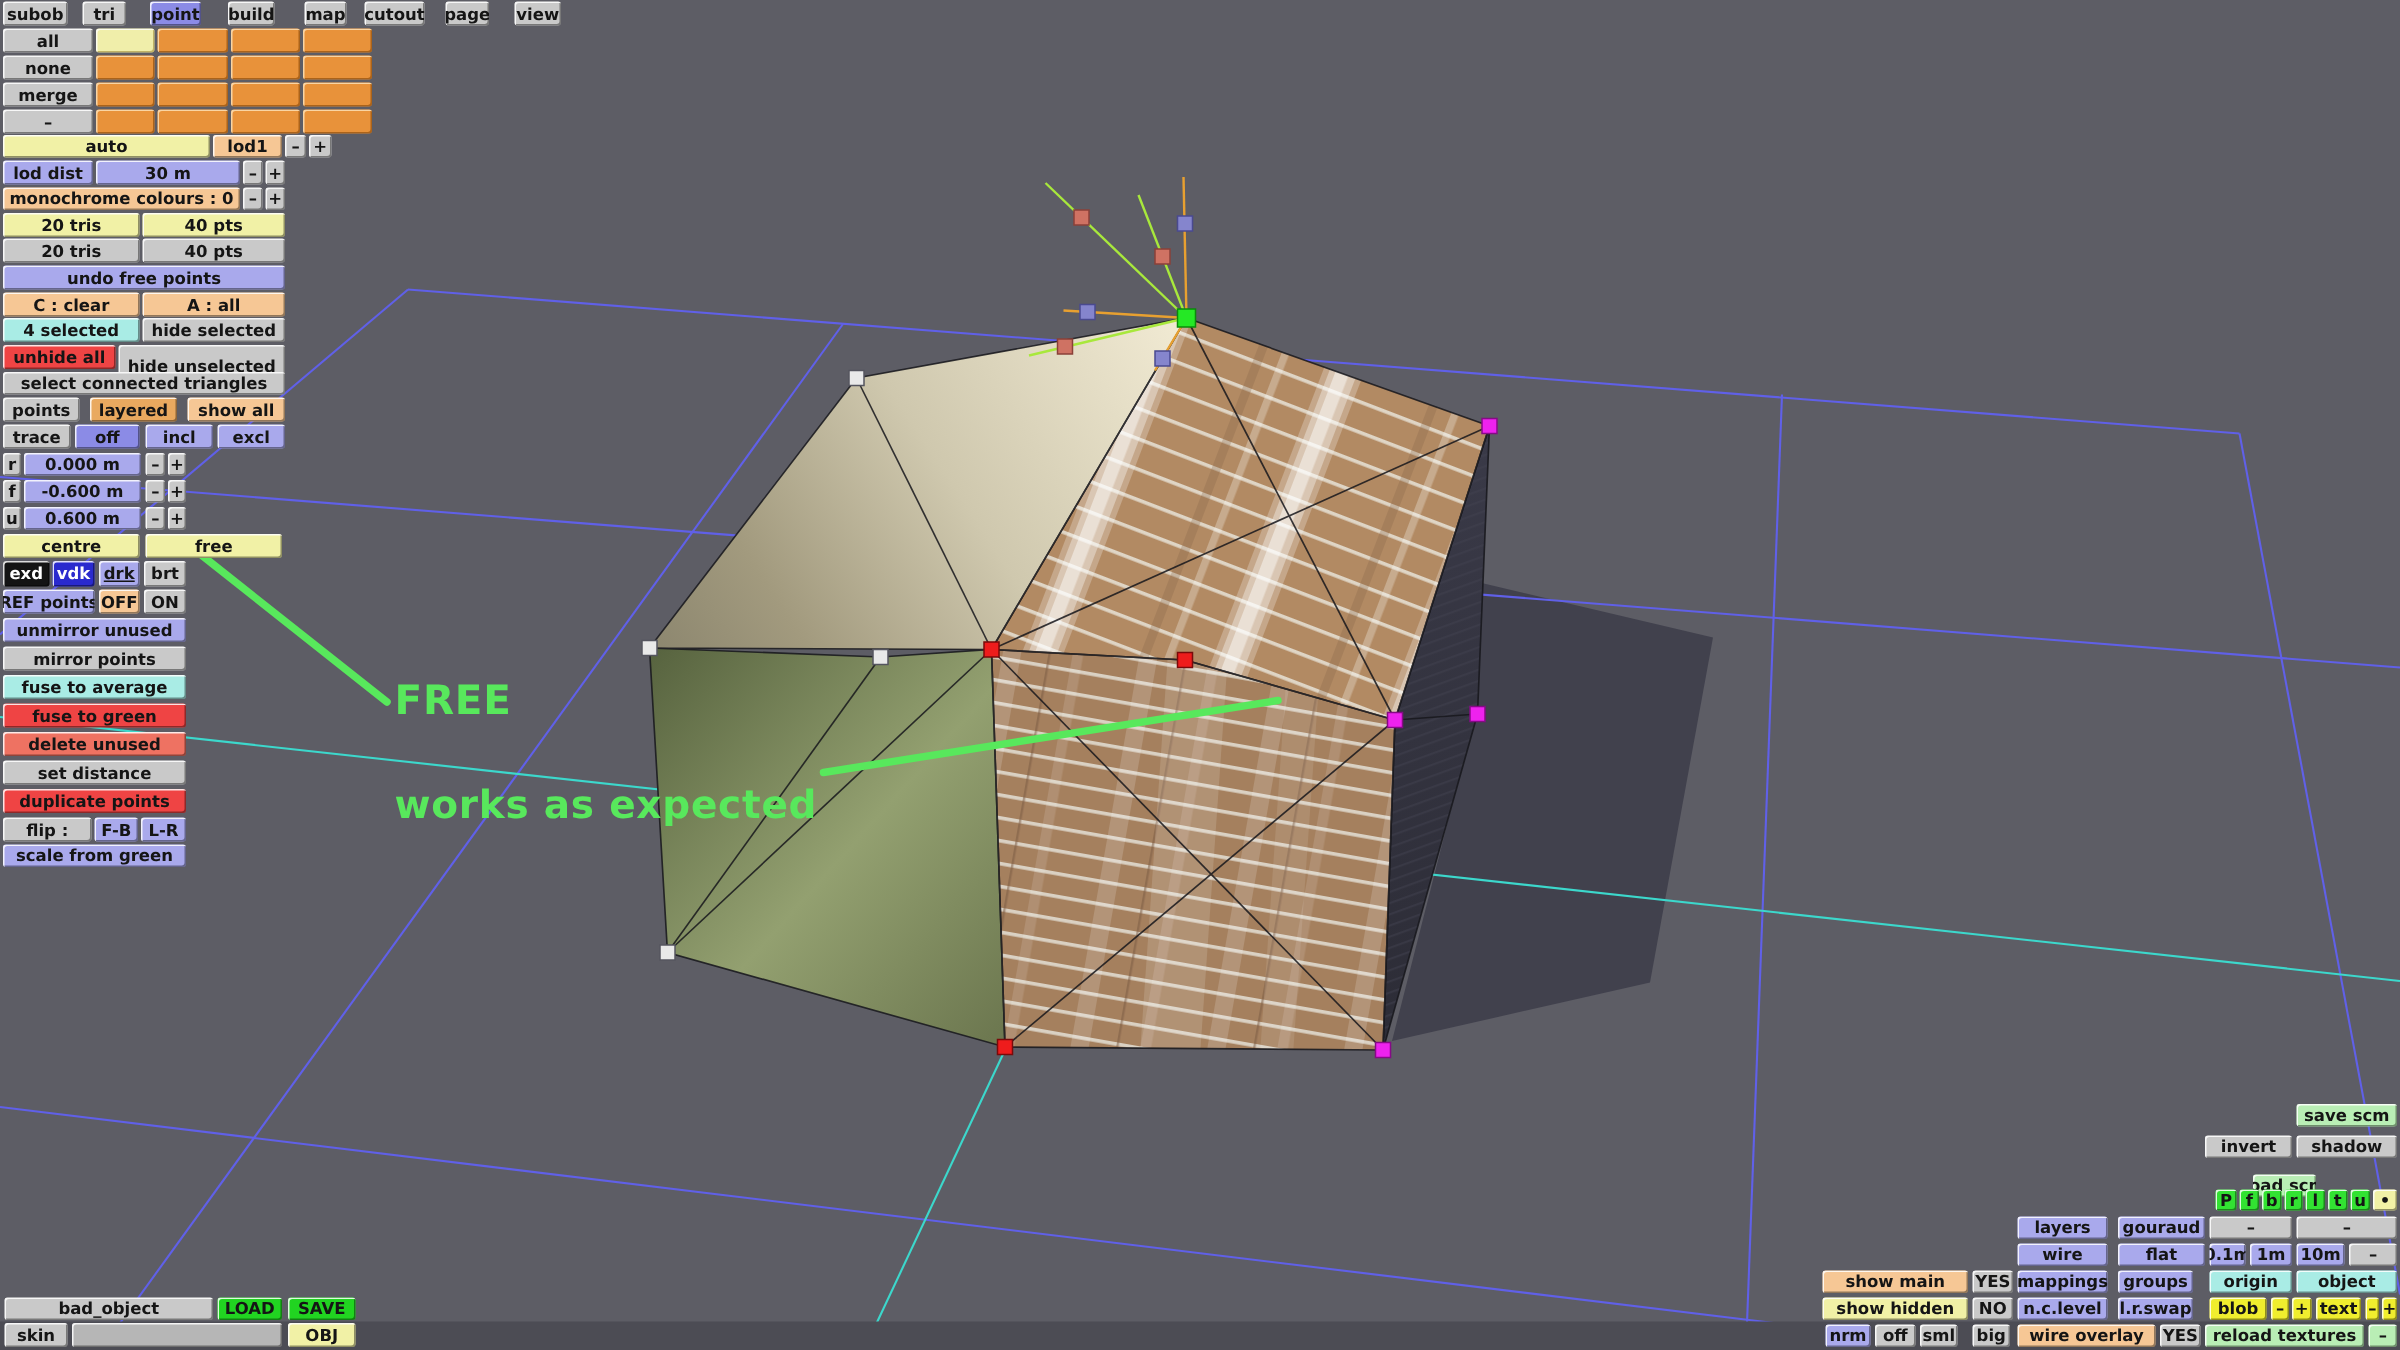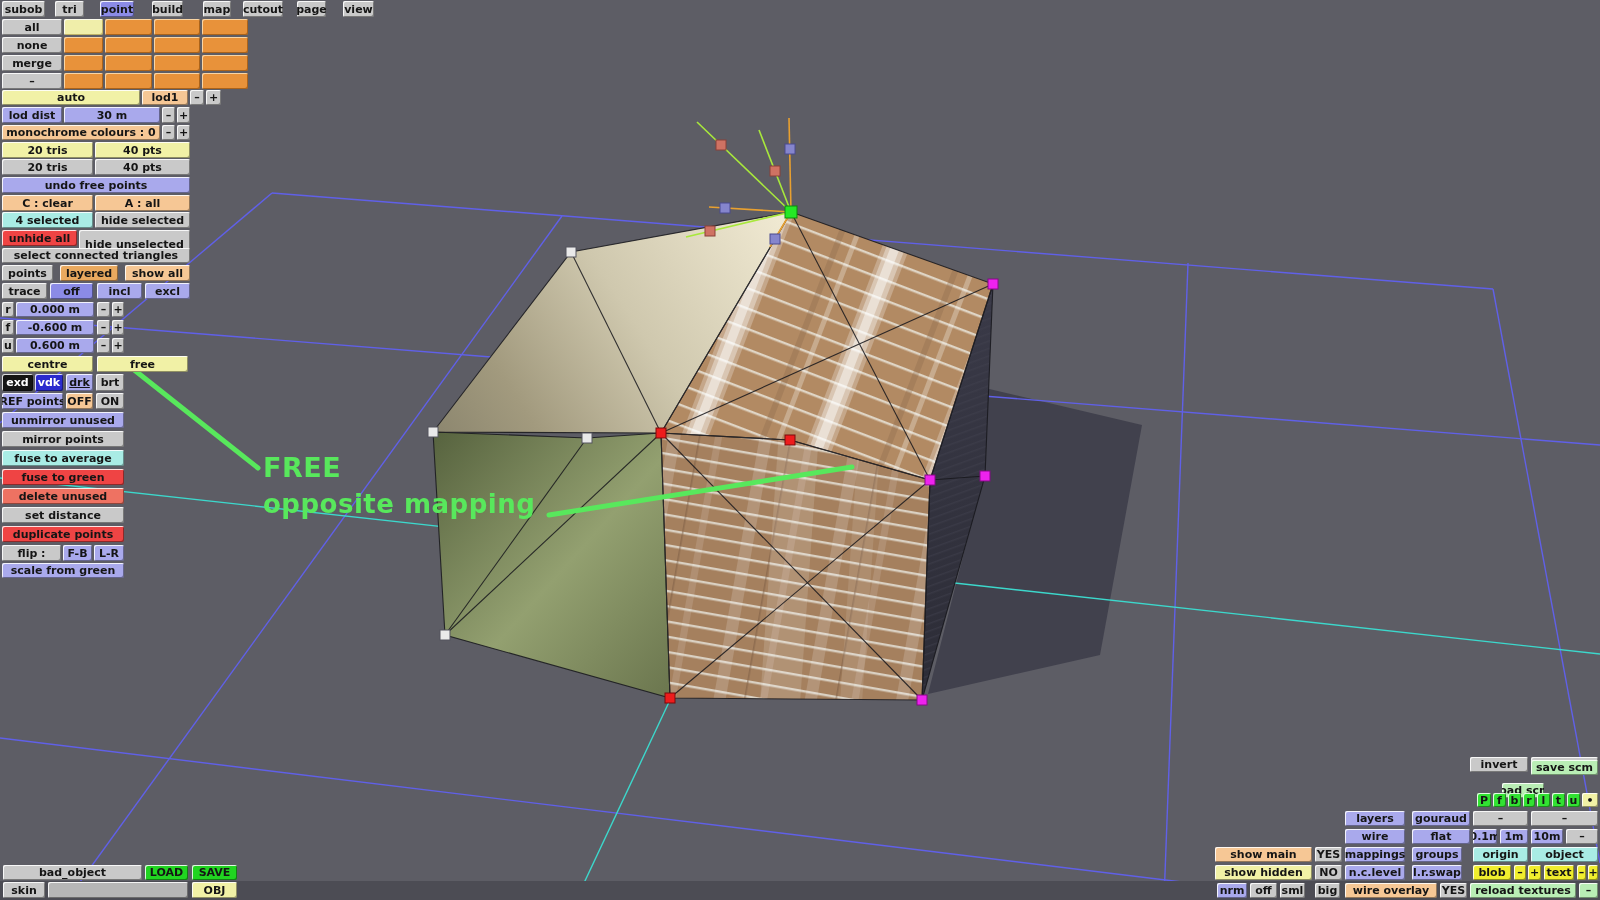--- a/index.html
+++ b/index.html
@@ -167,21 +167,21 @@
         <rect x="720" y="203" width="10" height="10"></rect>
         <rect x="770" y="234" width="10" height="10"></rect>
       </g>
       <rect x="785" y="206" width="12" height="12" fill="#25e825" stroke="#0a8a0a" stroke-width="1"></rect>
     </g>
   </svg>
 
   <div class="strip"></div>
 
   <div class="ann" style="left:263px;top:452px;">FREE</div>
-  <div class="ann" style="left:263px;top:489px;font-size:26px;">opposite mapping</div>
+  <div class="ann" style="left:263px;top:522px;font-size:26px;">works as expected</div>
 
   <div class="btn c-gray" style="left:2px;top:1px;width:43px;height:16px;">subob</div>
   <div class="btn c-gray" style="left:55px;top:1px;width:29px;height:16px;">tri</div>
   <div class="btn c-purpd" style="left:100px;top:1px;width:34px;height:16px;">point</div>
   <div class="btn c-gray" style="left:152px;top:1px;width:31px;height:16px;">build</div>
   <div class="btn c-gray" style="left:203px;top:1px;width:28px;height:16px;">map</div>
   <div class="btn c-gray" style="left:243px;top:1px;width:40px;height:16px;">cutout</div>
   <div class="btn c-gray" style="left:297px;top:1px;width:29px;height:16px;">page</div>
   <div class="btn c-gray" style="left:343px;top:1px;width:31px;height:16px;">view</div>
 
@@ -292,21 +292,21 @@
   <div class="btn c-bgreen" style="left:145px;top:865px;width:43px;height:15px;">LOAD</div>
   <div class="btn c-bgreen" style="left:192px;top:865px;width:45px;height:15px;">SAVE</div>
   <div class="btn c-gray" style="left:3px;top:882px;width:42px;height:16px;">skin</div>
   <div class="btn c-field" style="left:48px;top:882px;width:140px;height:16px;"></div>
   <div class="btn c-yellow" style="left:192px;top:882px;width:45px;height:16px;">OBJ</div>
 
   <div class="btn c-gray" style="left:1470px;top:757px;width:58px;height:15px;">invert</div>
   <div class="btn c-gray" style="left:1531px;top:757px;width:67px;height:15px;">shadow</div>
 
   <div class="btn c-pgreen" style="left:1470px;top:783px;width:42px;height:15px;margin-left:32px;">load scm</div>
-  <div class="btn c-pgreen" style="left:1531px;top:736px;width:67px;height:15px;margin-top:24px;">save scm</div>
+  <div class="btn c-pgreen" style="left:1531px;top:736px;width:67px;height:15px;">save scm</div>
 
   <div class="btn c-vgreen" style="left:1477px;top:793px;width:14px;height:14px;">P</div>
   <div class="btn c-vgreen" style="left:1493px;top:793px;width:13px;height:14px;">f</div>
   <div class="btn c-vgreen" style="left:1508px;top:793px;width:13px;height:14px;">b</div>
   <div class="btn c-vgreen" style="left:1523px;top:793px;width:12px;height:14px;">r</div>
   <div class="btn c-vgreen" style="left:1537px;top:793px;width:13px;height:14px;">l</div>
   <div class="btn c-vgreen" style="left:1552px;top:793px;width:13px;height:14px;">t</div>
   <div class="btn c-vgreen" style="left:1567px;top:793px;width:13px;height:14px;">u</div>
   <div class="btn c-yellow" style="left:1582px;top:793px;width:16px;height:14px;">•</div>
 

